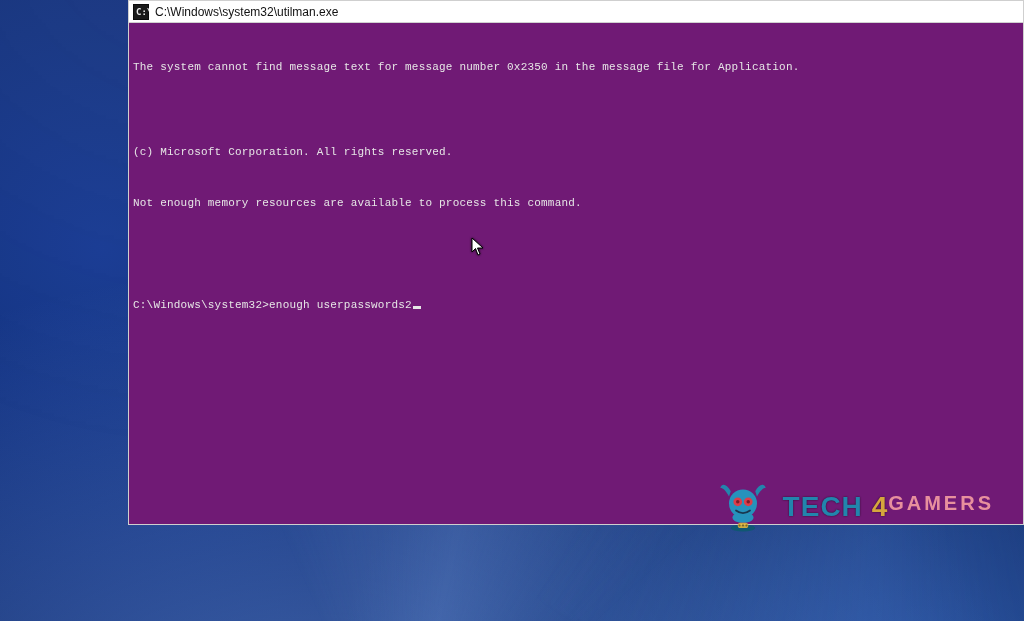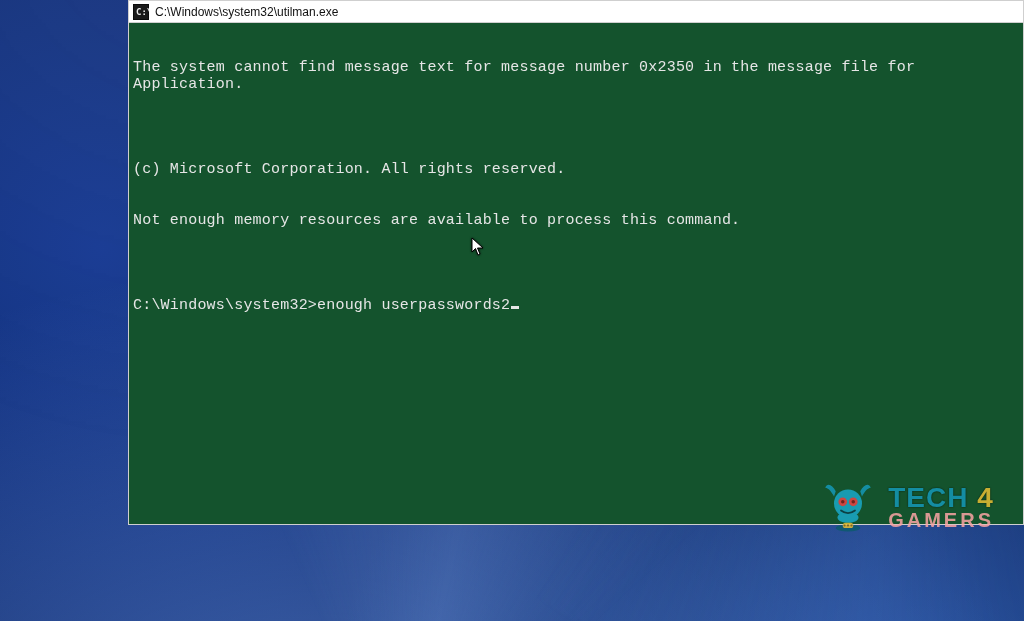--- a/index.html
+++ b/index.html
@@ -68,32 +68,32 @@
     }
     .titlebar .icon {
       width: 16px; height: 16px;
       display: inline-flex; align-items: center; justify-content: center;
     }
     .titlebar .icon svg { width: 16px; height: 16px; }
     .titlebar .title { font-weight: 400; white-space: nowrap; }
 
     .terminal {
       flex: 1;
-      background: #14532d;
+      background: #701a75;
       color: #e6e6e6;
       font-family: Consolas, 'Courier New', monospace;
-      font-size: 15px;
+      font-size: 11px;
       line-height: 17px;
       padding: 2px 4px;
       letter-spacing: 0.2px;
       white-space: pre-wrap;
       position: relative;
     }
     .terminal .line { display: block; }
-    .prompt-line { display: flex; align-items: center; }
+    .prompt-line { display: flex; align-items: center; margin-top: 17px; }
     .cursor {
       display: inline-block;
       width: 8px; height: 3px;
       background: #e6e6e6;
       vertical-align: baseline;
       margin-left: 1px;
       transform: translateY(2px);
     }
 
     .mouse-cursor {
@@ -109,21 +109,21 @@
       right: 30px;
       bottom: 86px;
       display: flex;
       align-items: center;
       gap: 12px;
       opacity: 0.85;
       pointer-events: none;
     }
     .wm-mascot { width: 56px; height: 56px; display:flex; align-items:center; justify-content:center; }
     .wm-mascot svg { width: 56px; height: 56px; }
-    .wm-text { display:flex; flex-direction: column; line-height: 0.9; font-weight: 900; font-family: 'Segoe UI', Arial Black, sans-serif; letter-spacing: 1px; }
+    .wm-text { display:flex; flex-direction: row; line-height: 0.9; font-weight: 900; font-family: 'Segoe UI', Arial Black, sans-serif; letter-spacing: 1px; }
     .wm-top { font-size: 28px; color: #1598b7; text-shadow: 0 0 2px rgba(0,0,0,0.8); }
     .wm-top .four { color: #e8bf34; }
     .wm-bot { font-size: 20px; color: #fca5a5; letter-spacing: 3px; }
   </style>
 </head>
 <body>
 
 <div class="desktop-bg"></div>
 <div class="streak s1"></div>
 <div class="streak s2"></div>

